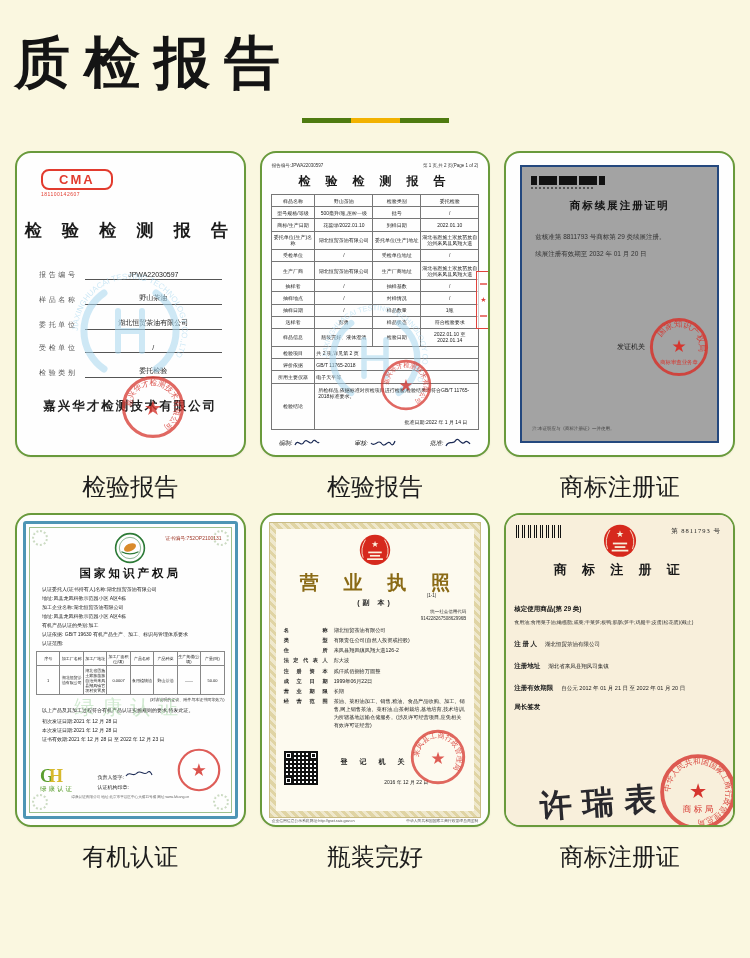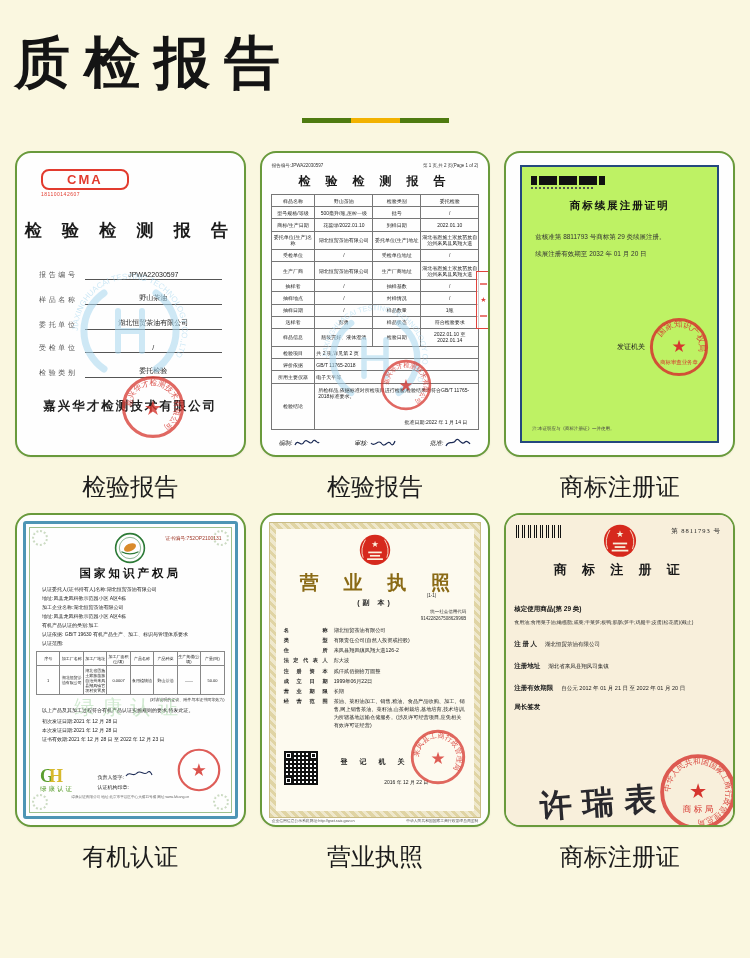--- a/index.html
+++ b/index.html
@@ -16,21 +16,21 @@
   .card{width:100%;height:306px;background:#fefefe;border:2px solid #699a3c;border-radius:16px;position:relative;overflow:hidden;box-shadow:0 1px 2px rgba(0,0,0,.06)}
   .grid2 .card{height:314px}
   .cell-label{font-size:24px;color:#1c1c1c;margin-top:14px}
   .grid2{margin-top:10px}
 
   
   .seal-pos{position:absolute}
   
   .c1{position:absolute;inset:0;padding-top:16px}
   .c1-cma{margin-left:24px}
-  .cma-box{display:inline-block;border:2px solid #e23b2e;border-radius:8px;color:#e23b2e;font-weight:900;font-size:13px;padding:1px 24px;letter-spacing:2px}
+  .cma-box{display:inline-block;border:2px solid #e23b2e;border-radius:8px;color:#e23b2e;font-weight:900;font-size:13px;padding:1px 16px;letter-spacing:2px}
   .cma-num{font-size:5px;color:#e23b2e;margin-top:1px;letter-spacing:.5px}
   .c1-title{font-family:"Liberation Serif",serif;font-size:17px;font-weight:700;letter-spacing:8px;text-align:center;margin-top:22px;color:#1a1a1a}
   .c1-fields{margin-top:28px}
   .c1-row{display:flex;align-items:flex-end;margin:0 22px 13px}
   .c1-lab{width:36px;font-size:7px;color:#555;text-align-last:justify;margin-right:10px;flex-shrink:0}
   .c1-val{flex:1;border-bottom:1px solid #555;text-align:center;font-size:7px;color:#222;padding-bottom:1px}
   .c1-company{text-align:center;font-family:"Liberation Serif",serif;font-weight:700;font-size:12.5px;letter-spacing:2px;color:#222;margin-top:20px}
   .wm{position:absolute;left:50%;transform:translateX(-50%);opacity:.55;pointer-events:none}
   .c1 .wm{top:118px}
   .c1 .seal-pos{left:104px;bottom:16px}
@@ -44,21 +44,21 @@
   .t2 .concl{height:46px;vertical-align:top;text-align:left;padding:3px;position:relative}
   .adate{text-align:right;margin-top:20px;padding-right:8px}
   .c2-sign{display:flex;justify-content:space-around;align-items:center;margin-top:7px;font-size:6px;color:#222}
   .sig svg{vertical-align:middle}
   .c2 .wm{top:150px}
   .c2 .seal-pos{left:118px;top:206px}
   .seam{position:absolute;right:-1px;top:118px;width:13px;height:58px;border:1px solid #e0433c;border-right:none;color:#e0433c;display:flex;flex-direction:column;align-items:center;justify-content:space-evenly;font-size:7px;background:rgba(255,255,255,.65)}
   .seam i{display:block;width:7px;height:2px;background:#e0433c;opacity:.7}
 
   
-  .c3-frame{position:absolute;inset:12px 14px;border:2px solid #24487e;padding:9px;background:#bef264}
+  .c3-frame{position:absolute;inset:12px 14px;border:2px solid #24487e;padding:9px;background:#a3a3a3}
   .al-blocks{width:74px;height:9px;background:linear-gradient(90deg,#111 0 6px,transparent 6px 8px,#111 8px 26px,transparent 26px 28px,#111 28px 46px,transparent 46px 48px,#111 48px 66px,transparent 66px 68px,#111 68px 74px)}
   .al-line{width:64px;height:2px;margin-top:2px;background:repeating-linear-gradient(90deg,#555 0 2px,transparent 2px 4px)}
   .c3-title{text-align:center;font-size:10.5px;font-weight:800;letter-spacing:2px;margin-top:10px;color:#111;font-family:"Liberation Serif",serif}
   .c3-lines{margin:16px 4px 0;font-size:6.5px;color:#333;line-height:2.6}
   .c3-issuer{position:absolute;bottom:64px;right:8px;display:flex;align-items:center;gap:4px;font-size:7px;color:#222}
   .c3-foot{position:absolute;bottom:10px;left:10px;font-size:4.5px;color:#444}
 
   
   .c4-frame{position:absolute;inset:6px;border:3px solid #4e95b5;border-radius:3px}
   .c4-inner{position:absolute;inset:3px;border:1px solid #9fc08d;padding:4px 6px;overflow:hidden}
@@ -516,21 +516,21 @@
             </defs>
           <text fill="#d6352e" font-size="13" opacity=".85"><textPath href="#a5">来凤县工商行政管理局</textPath></text>
           <text x="50" y="62" text-anchor="middle" font-size="30" fill="#d6352e" opacity=".8">★</text>
         </svg>
       </div>
       <div class="c5-foot">
         <span>企业信用信息公示系统网址:http://gsxt.saic.gov.cn</span>
         <span>中华人民共和国国家工商行政管理总局监制</span>
       </div>
     </div>
-    <div class="cell-label">营业执照</div>
+    <div class="cell-label">瓶装完好</div>
   </div>
 
   <div class="cell">
     <div class="card">
       <div class="c6">
         <div class="barcode"></div>
         <div class="c6-no">第  8811793  号</div>
         <svg class="c6-emblem" width="36" height="38" viewBox="0 0 60 64">
           <circle cx="30" cy="30" r="27" fill="#d6291d"></circle>
           <path d="M9 44 Q3 28 13 12" stroke="#f8efdb" stroke-width="1.5" fill="none"></path>

